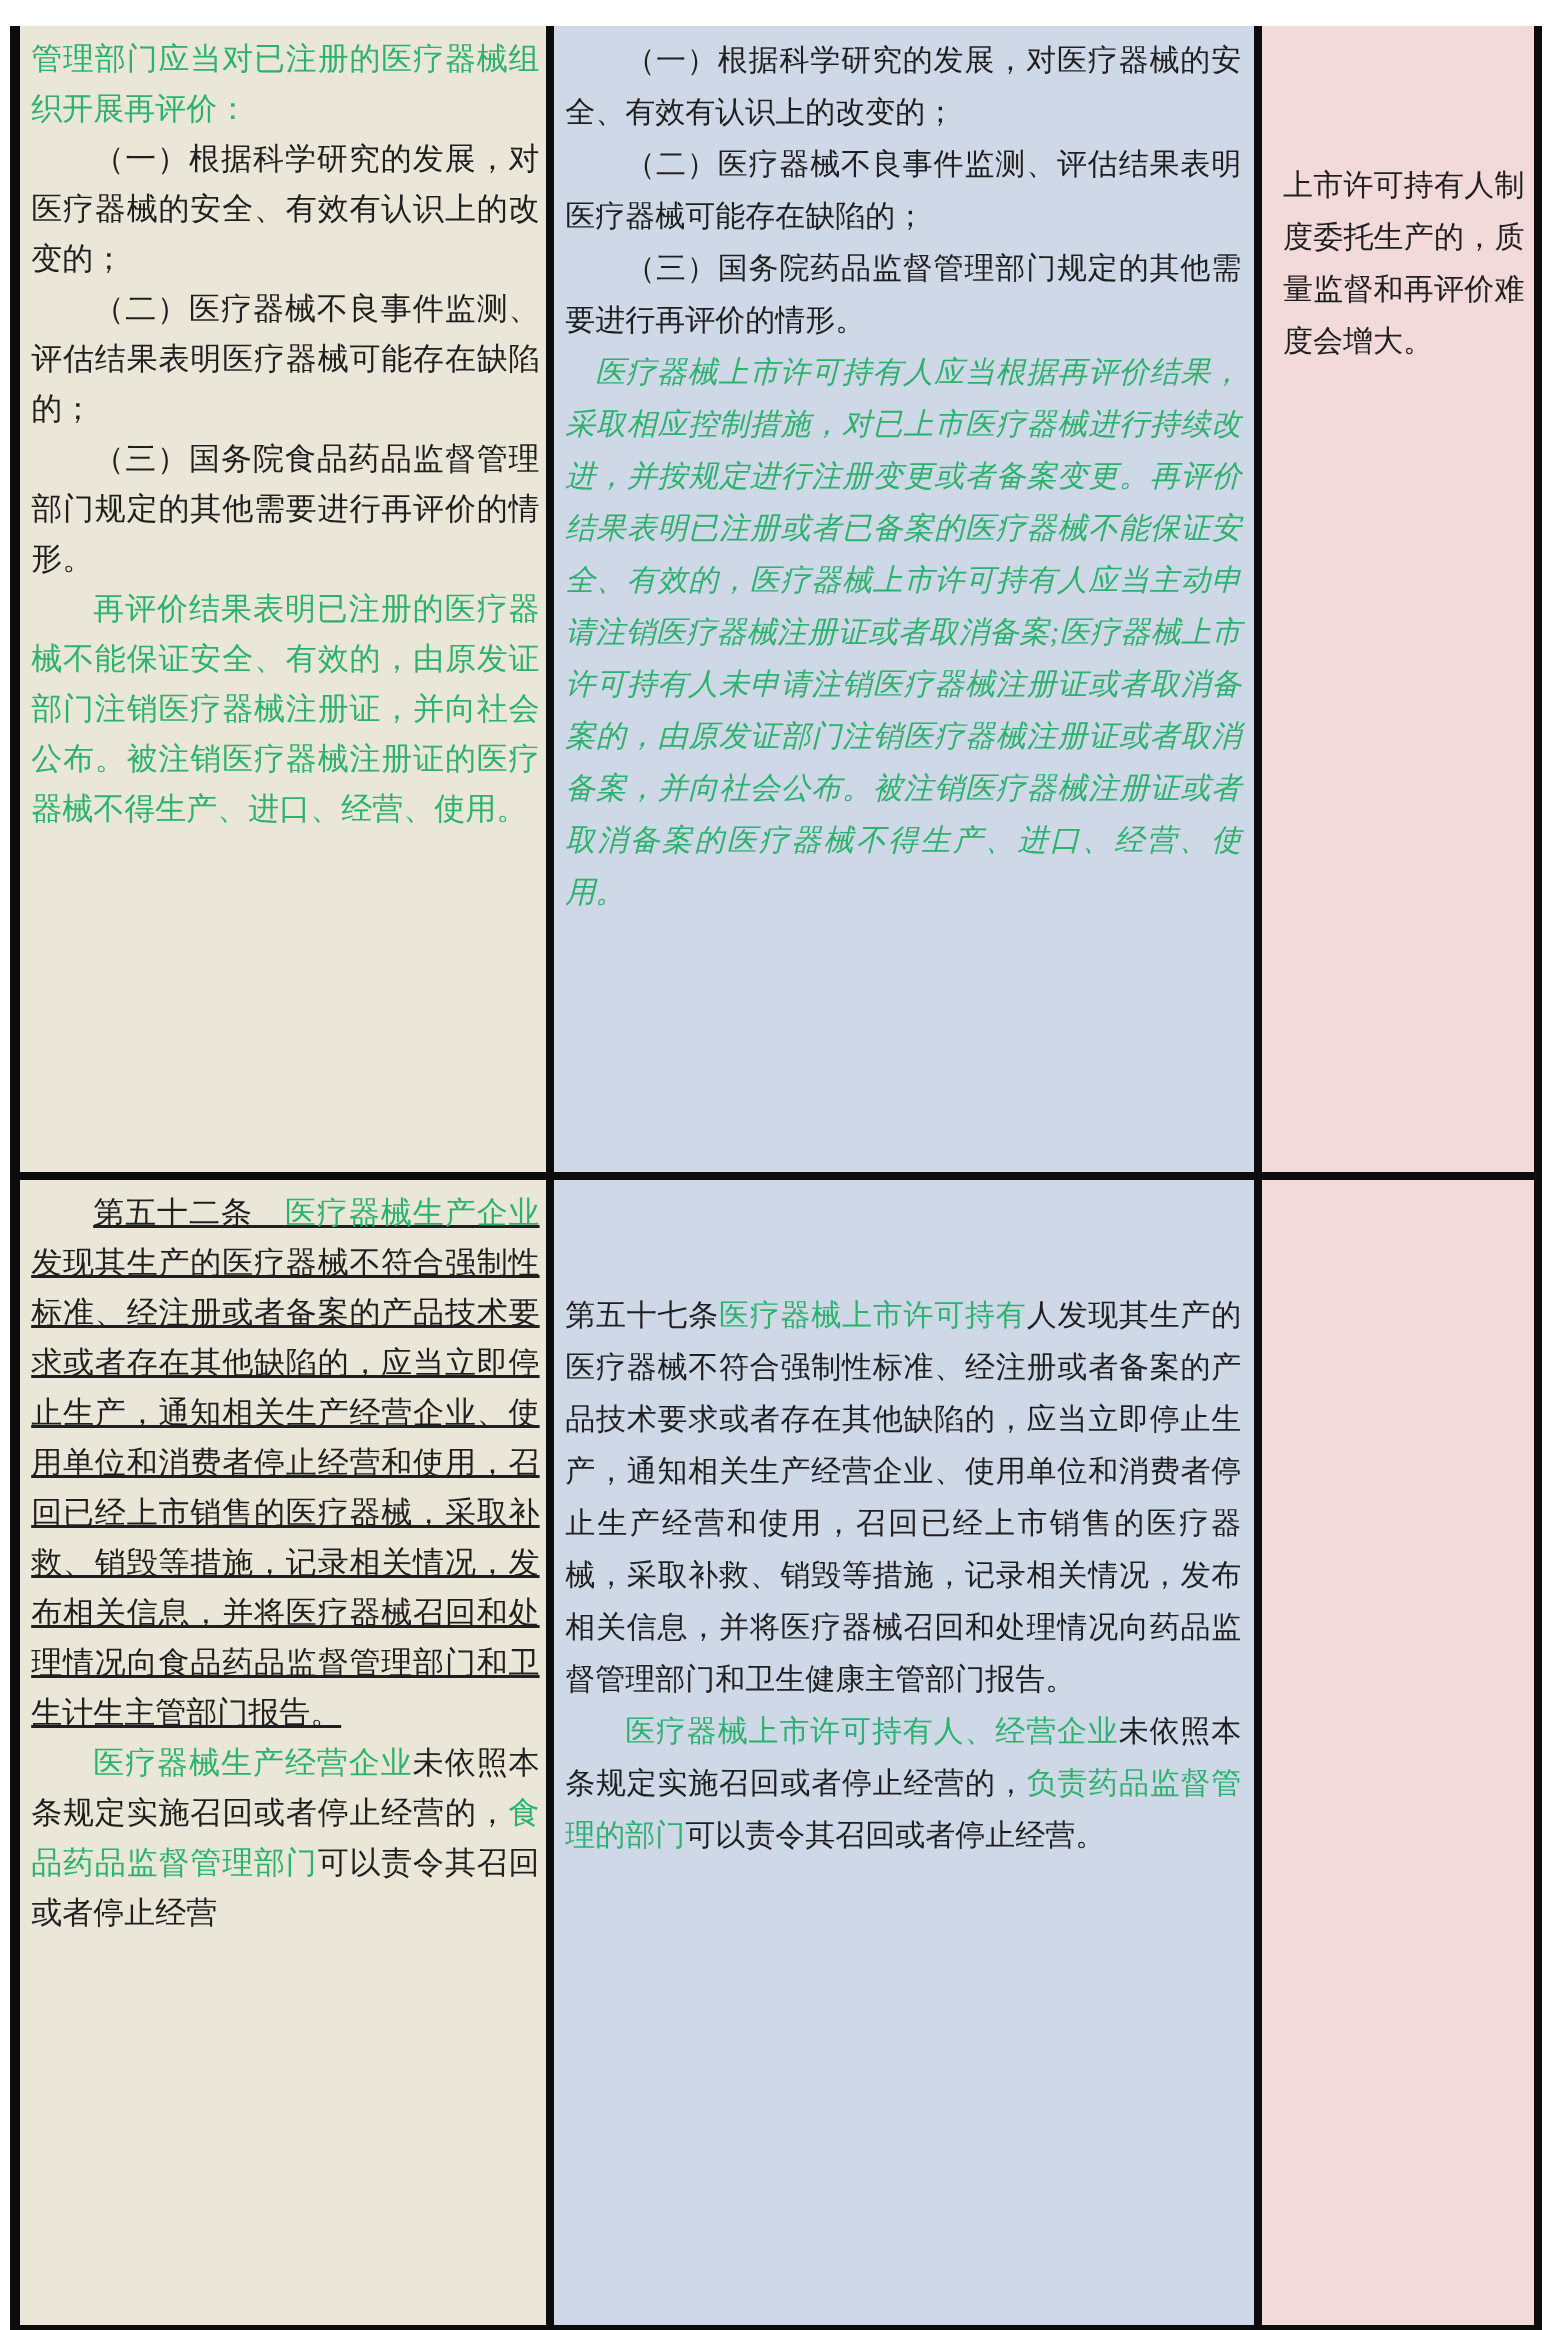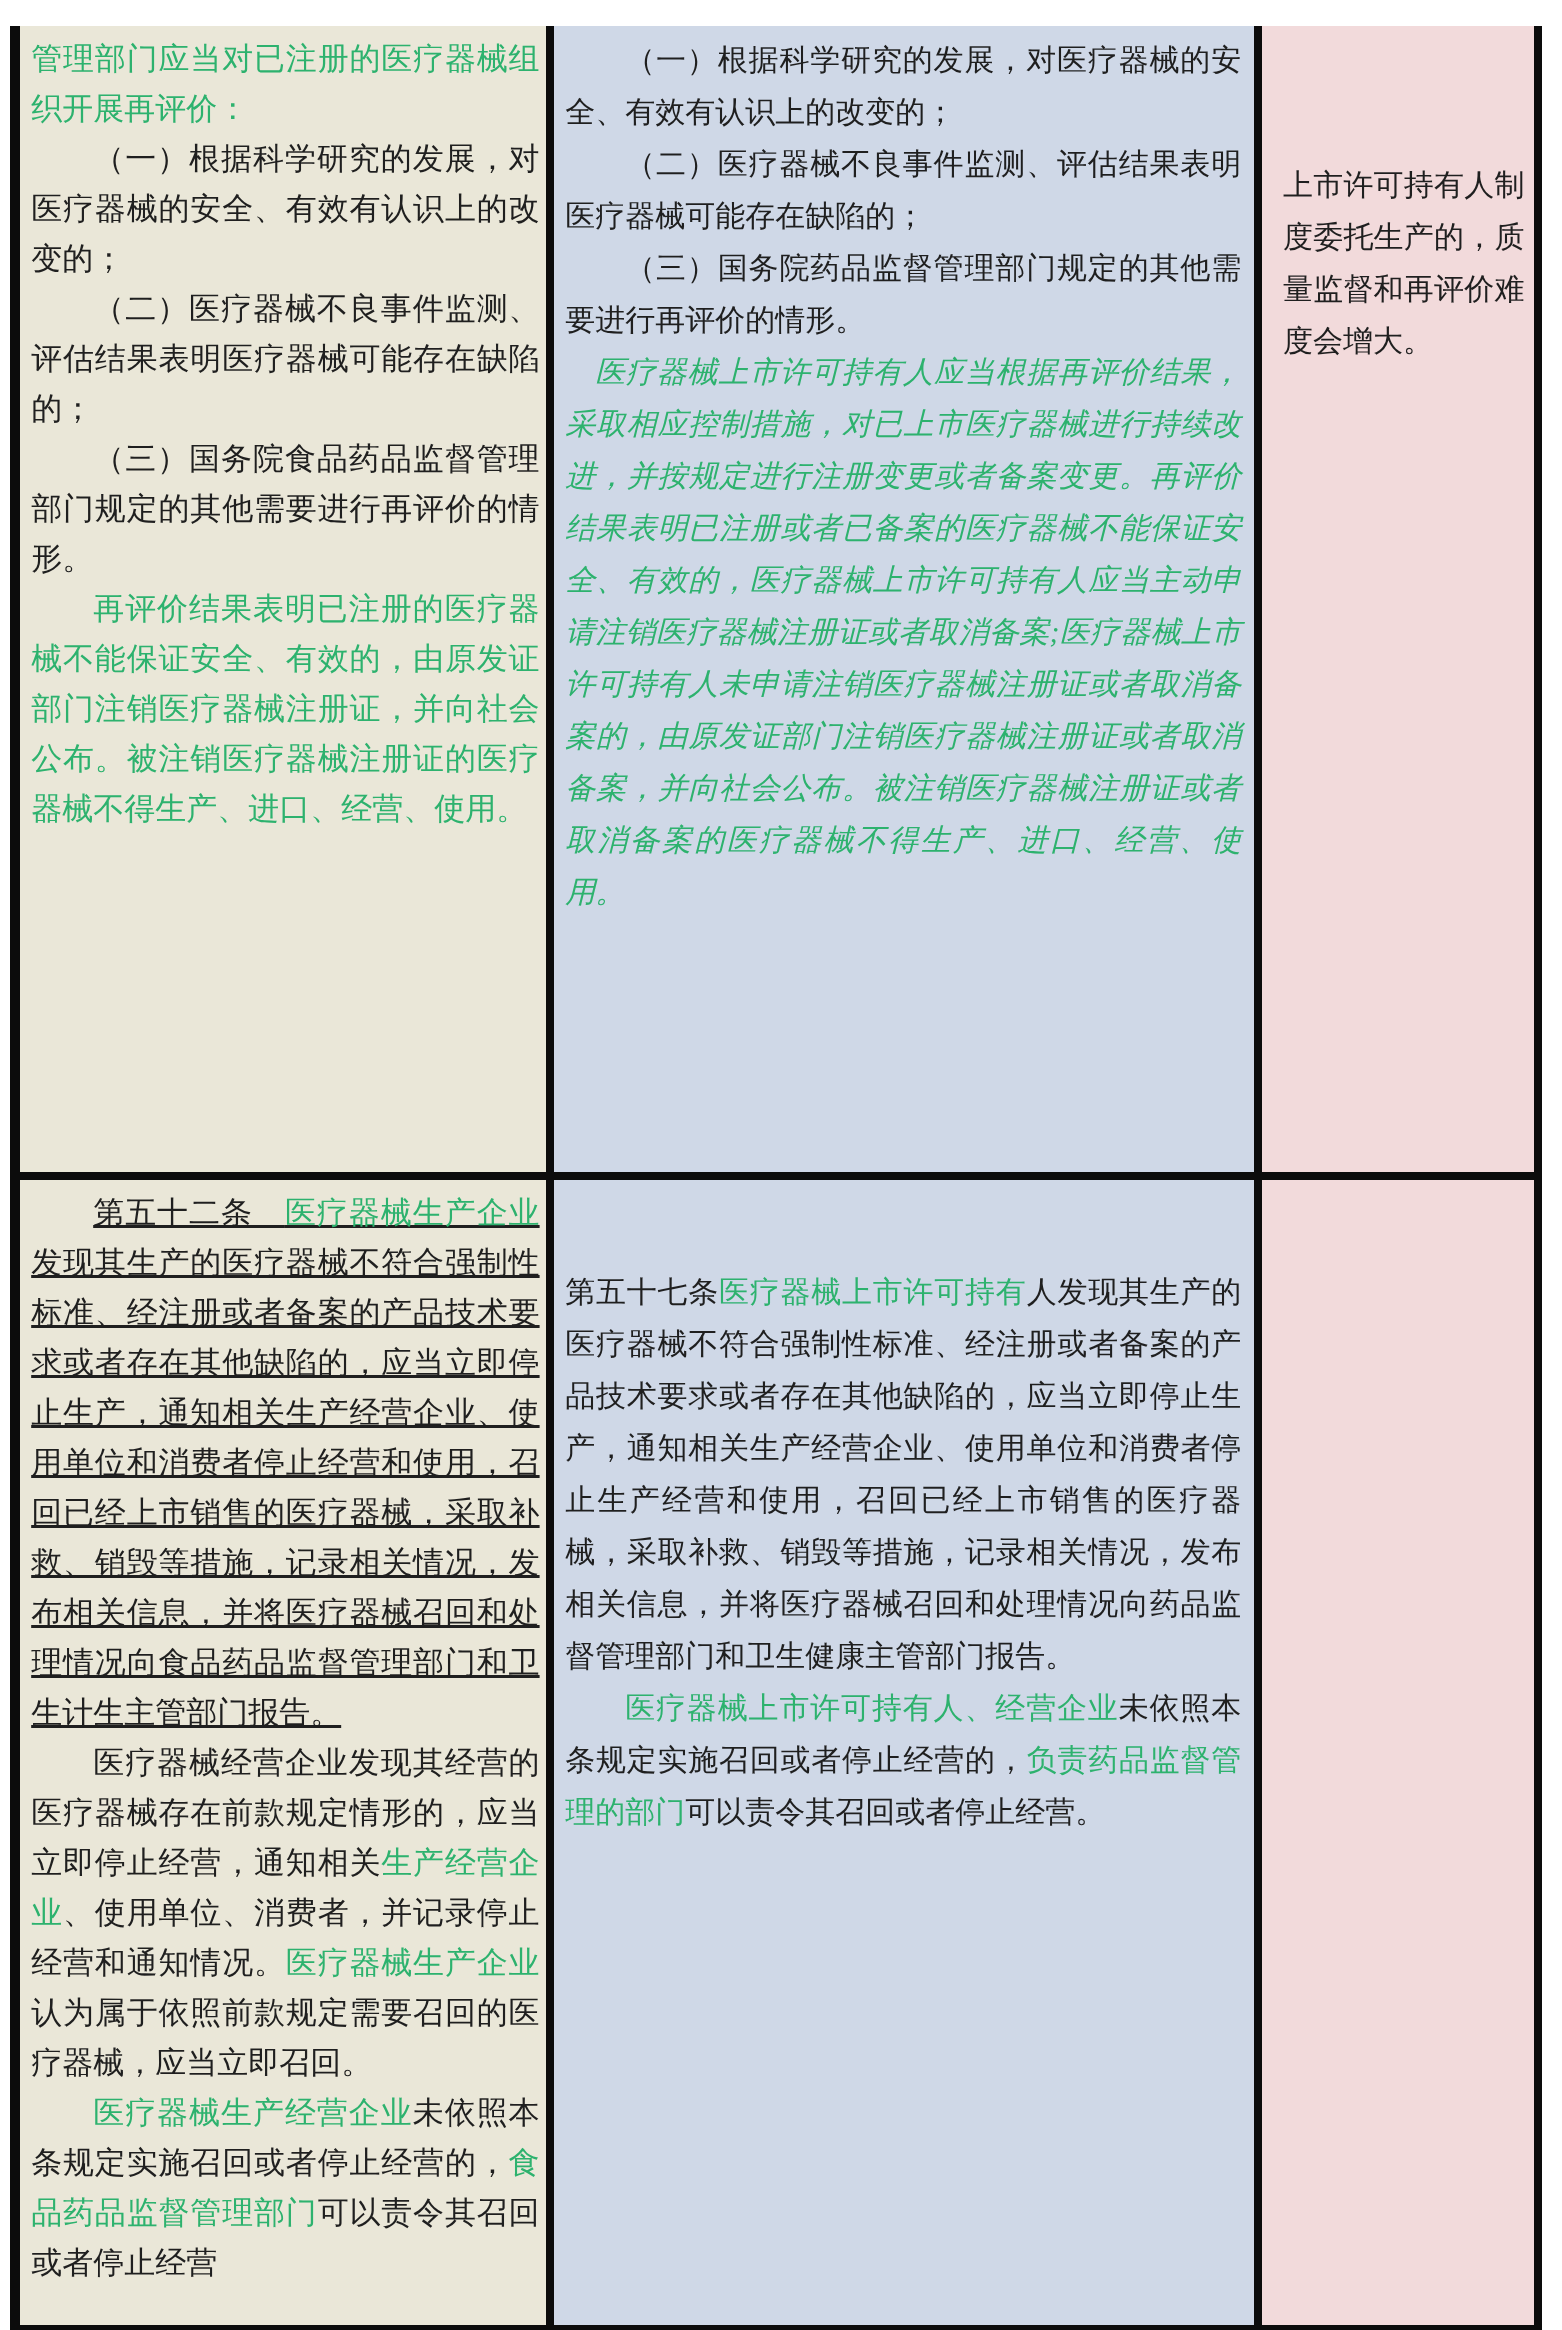--- a/index.html
+++ b/index.html
@@ -28,21 +28,21 @@
   .c-pink{background:var(--pink,#f2dadb);}
   .cell p{
     margin:0;
     text-align:justify;
     text-justify:inter-ideograph;
     word-break:break-all;
     overflow-wrap:anywhere;
   }
   .col-left{font-size:31px;line-height:50px;padding:8px 6.4px 0 11.2px;color:var(--black,#1f1f1f);}
   .col-mid{font-size:30px;line-height:52px;padding:8px 12.8px 0 11.2px;color:var(--black,#1f1f1f);}
-  .col-mid.row2{padding-top:86px;}
+  .col-mid.row2{padding-top:109px;}
   .col-right{font-size:30px;line-height:52px;padding:133px 9.6px 0 21px;color:var(--black,#1f1f1f);}
   span.k{color:var(--black,#1f1f1f);}
   span.g{color:var(--green,#2db26e);}
   span.r{color:var(--red,#dd2222);}
 </style>
 </head>
 <body>
 
 <div class="page">
   <div class="tbl">
@@ -57,21 +57,20 @@
         <p style="text-indent: 2em;"><span class="k">（一）根据科学研究的发展，对医疗器械的安全、有效有认识上的改变的；</span></p>
         <p style="text-indent: 2em;"><span class="k">（二）医疗器械不良事件监测、评估结果表明医疗器械可能存在缺陷的；</span></p>
         <p style="text-indent: 2em;"><span class="k">（三）国务院药品监督管理部门规定的其他需要进行再评价的情形。</span></p>
         <p style="text-indent: 1em; font-style: italic;"><span class="g">医疗器械上市许可持有人应当根据再评价结果，采取相应控制措施，对已上市医疗器械进行持续改进，并按规定进行注册变更或者备案变更。再评价结果表明已注册或者已备案的医疗器械不能保证安全、有效的，医疗器械上市许可持有人应当主动申请注销医疗器械注册证或者取消备案;医疗器械上市许可持有人未申请注销医疗器械注册证或者取消备案的，由原发证部门注销医疗器械注册证或者取消备案，并向社会公布。被注销医疗器械注册证或者取消备案的医疗器械不得生产、进口、经营、使用。</span></p>
       </div>
     <div class="cell c-pink  col-right">
         <p><span class="k">上市许可持有人制度委托生产的，质量监督和再评价难度会增大。</span></p>
       </div>
     <div class="cell c-beige col-left">
         <p style="text-indent: 2em; text-decoration: underline;"><span class="k">第五十二条　</span><span class="g">医疗器械生产企业</span><span class="k">发现其生产的医疗器械不符合强制性标准、经注册或者备案的产品技术要求或者存在其他缺陷的，应当立即停止生产，通知相关生产经营企业、使用单位和消费者停止经营和使用，召回已经上市销售的医疗器械，采取补救、销毁等措施，记录相关情况，发布相关信息，并将医疗器械召回和处理情况向食品药品监督管理部门和卫生计生主管部门报告。</span></p>
-        <p style="text-indent: 2em;"><span class="k">医疗器械经营企业发现其经营的医疗器械存在前款规定情形的，应当立即停止经营，通知相关</span><span class="g">生产经营企业</span><span class="k">、使用单位、消费者，并记录停止经营和通知情况。</span><span class="g">医疗器械生产企业</span><span class="k">认为属于依照前款规定需要召回的医疗器械，应当立即召回。</span></p>
         <p style="text-indent: 2em;"><span class="g">医疗器械生产经营企业</span><span class="k">未依照本条规定实施召回或者停止经营的，</span><span class="g">食品药品监督管理部门</span><span class="k">可以责令其召回或者停止经营</span></p>
       </div>
     <div class="cell c-blue  col-mid row2">
         <p><span class="k">第五十七条</span><span class="g">医疗器械上市许可持有</span><span class="k">人发现其生产的医疗器械不符合强制性标准、经注册或者备案的产品技术要求或者存在其他缺陷的，应当立即停止生产，通知相关生产经营企业、使用单位和消费者停止生产经营和使用，召回已经上市销售的医疗器械，采取补救、销毁等措施，记录相关情况，发布相关信息，并将医疗器械召回和处理情况向药品监督管理部门和卫生健康主管部门报告。</span></p>
         <p style="text-indent: 2em;"><span class="g">医疗器械上市许可持有人、经营企业</span><span class="k">未依照本条规定实施召回或者停止经营的，</span><span class="g">负责药品监督管理的部门</span><span class="k">可以责令其召回或者停止经营。</span></p>
       </div>
     <div class="cell c-pink  col-right"></div>
   </div>
 </div>
 

